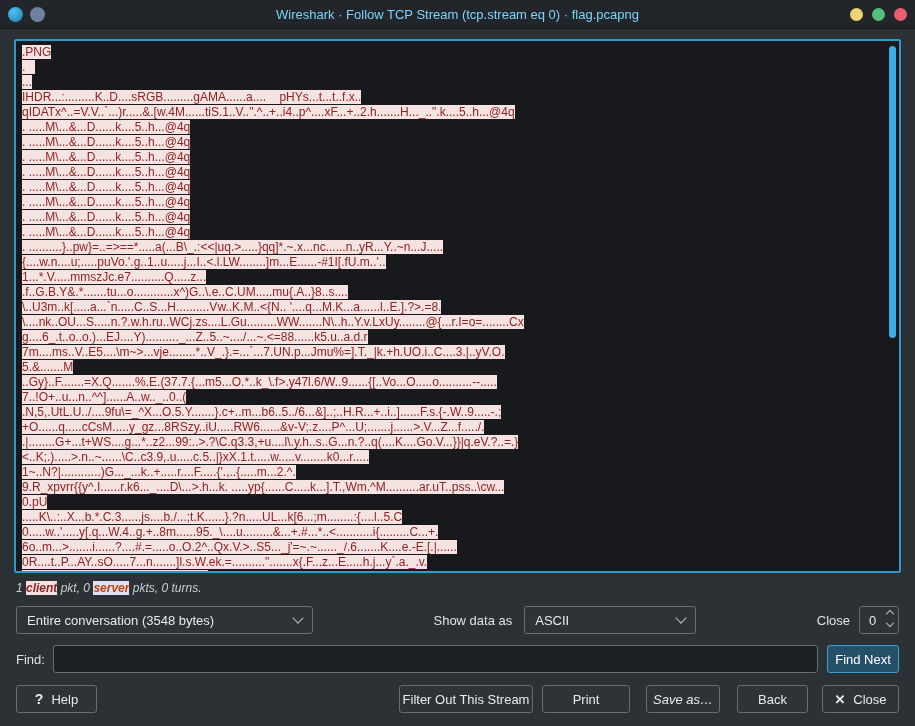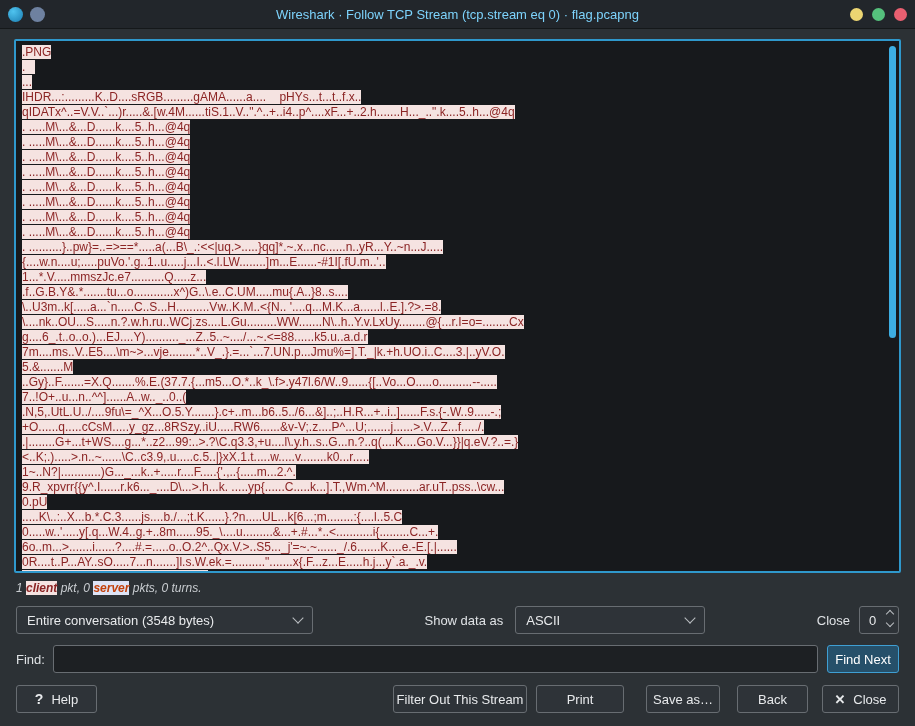--- a/index.html
+++ b/index.html
@@ -76,21 +76,21 @@
     border:1px solid #686d72;
     border-radius:3px;
     color:#e8eaec;font-size:13px;
     height:28px;box-sizing:border-box;
   }
   .combo{
     display:flex;align-items:center;justify-content:space-between;
     padding:0 10px;cursor:default;
   }
   .combo-conversation{width:297px;}
-  .combo-showdata{width:190px;margin-left:12px;}
+  .combo-showdata{width:172px;margin-left:12px;}
   .chev-down{
     width:7px;height:7px;margin-top:-4px;
     border-right:1.6px solid #b9bdc1;border-bottom:1.6px solid #b9bdc1;
     transform:rotate(45deg);
   }
   .lbl{font-size:13px;color:#dfe2e5;}
   .lbl-showdata{margin-left:auto;margin-right:0;}
   .lbl-stream{margin-left:auto;}
   .spin{width:40px;margin-left:9px;display:flex;align-items:center;position:relative;padding-left:9px;}
   .spin-arrows{position:absolute;right:5px;top:4px;display:flex;flex-direction:column;gap:3px;}
@@ -106,21 +106,21 @@
   }
   .btn-findnext{
     margin-left:9px;width:72px;
     background:#26506a;border-color:#3f9fd3;color:#fff;
   }
   .btn-help{width:81px;gap:8px;}
   .help-q{font-weight:bold;font-size:14px;}
   .right-group{margin-left:auto;display:flex;align-items:center;}
   .btn-filter{width:134px;}
   .btn-print{width:88px;margin-left:9px;}
-  .btn-saveas{width:74px;margin-left:22px;}
+  .btn-saveas{width:74px;margin-left:16px;font-style:italic;}
   .btn-back{width:71px;margin-left:17px;}
   .btn-close{width:77px;margin-left:14px;gap:8px;}
   .close-x{font-weight:bold;font-size:13px;}
 </style>
 </head>
 <body>
 
 <div class="titlebar">
   <div class="left-icons">
     <div class="tb-icon ws-ball"></div>

